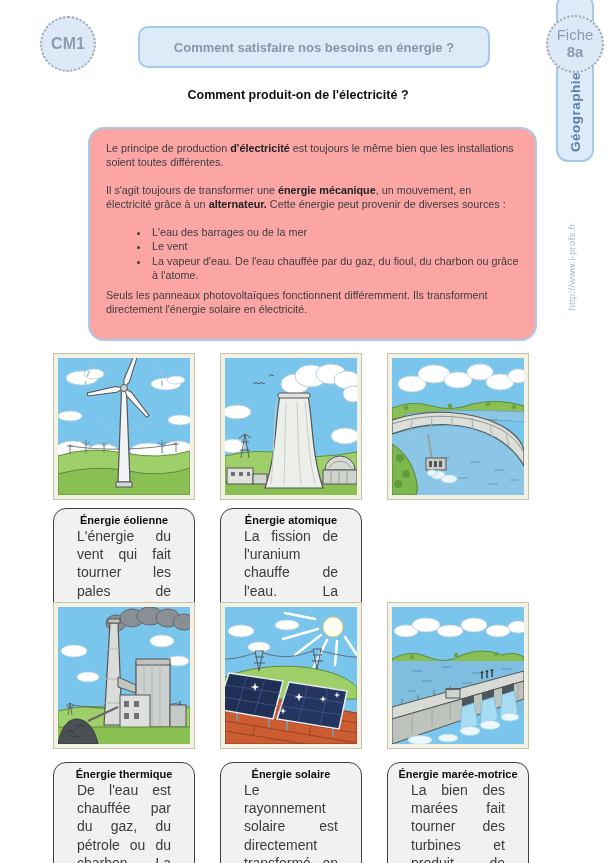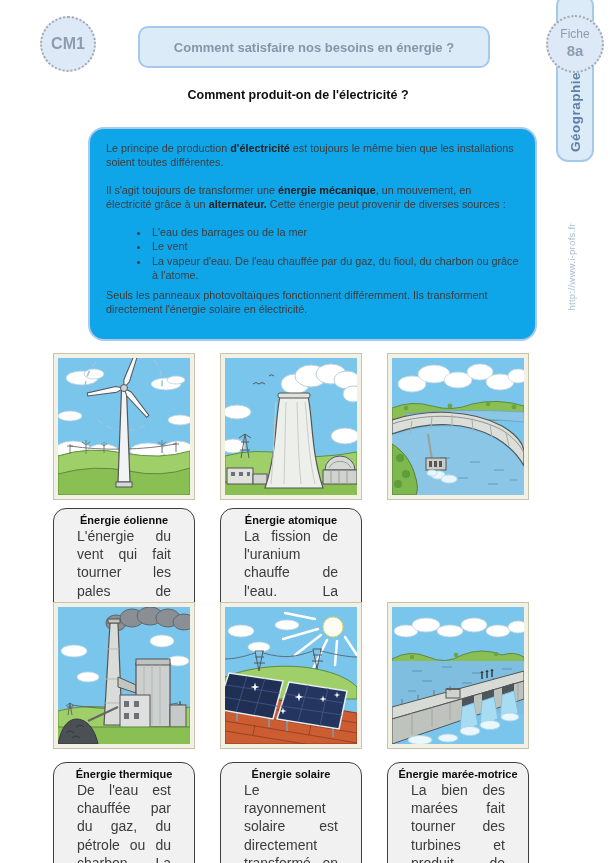--- a/index.html
+++ b/index.html
@@ -5,42 +5,42 @@
   html,body{margin:0;padding:0;background:#fff;}
   #page{position:relative;width:610px;height:863px;background:#ffffff;overflow:hidden;
         font-family:"Liberation Sans","DejaVu Sans",sans-serif;color:#3d3d3d;}
 
   
   .dotted-badge{position:absolute;box-sizing:border-box;border:2px dotted #a3a8ad;border-radius:50%;
         background:#dde9f6;display:flex;flex-direction:column;align-items:center;justify-content:center;
         color:#8d9cb1;}
   #cm1{left:40px;top:16px;width:56px;height:56px;font-weight:bold;font-size:16px;}
   #fiche{left:546px;top:15px;width:58px;height:58px;z-index:3;}
-  #fiche .fiche-label{font-size:12px;line-height:1.1;}
+  #fiche .fiche-label{font-size:15px;line-height:1.1;}
   #fiche .fiche-number{font-size:15px;font-weight:bold;line-height:1.2;}
 
   #banner{position:absolute;left:138px;top:26px;width:352px;height:42px;box-sizing:border-box;
         background:#dcebf8;border:2px solid #a6c9ea;border-radius:10px;display:flex;align-items:center;
         justify-content:center;color:#8795aa;font-weight:bold;font-size:13px;}
 
   #subject-tab{position:absolute;left:556px;top:-6px;width:38px;height:168px;box-sizing:border-box;
         background:#dcebf8;border:2px solid #a6c9ea;border-radius:12px;z-index:2;}
   .v-text{writing-mode:vertical-rl;transform:rotate(180deg);display:inline-block;}
   #subject-tab .v-wrap{position:absolute;bottom:8px;left:0;right:0;display:flex;justify-content:center;}
   #subject-tab .v-text{color:#5e80a6;font-weight:bold;font-size:13.5px;letter-spacing:.5px;}
   #site-url{position:absolute;left:566px;top:192px;height:150px;display:flex;align-items:center;}
   #site-url .v-text{color:#a7bbd0;font-size:9.5px;letter-spacing:.3px;}
 
   #subtitle{position:absolute;left:0;top:88px;width:596px;text-align:center;
         font-weight:bold;font-size:12.5px;color:#101010;}
 
   
   #intro-box{position:absolute;left:88px;top:127px;width:449px;height:214px;box-sizing:border-box;
         border:2px solid #abc9e9;border-radius:16px;padding:12px 16px 0 16px;
-        font-size:10.8px;line-height:1.34;color:#3d3d3d;background:#0ea5e9;}
+        font-size:10.8px;line-height:1.34;color:#3d3d3d;background:#fca5a5;}
   #intro-box p{margin:0 0 13px;}
   #intro-box p.last{margin:0;}
   #intro-box ul{margin:0 0 5px;padding-left:44px;list-style:disc outside;}
   #intro-box li{padding-left:2px;margin:0;}
   #intro-box b{color:#222;}
 
   
   .cards-row{position:absolute;left:53px;display:flex;gap:25px;}
   #row1{top:353px;}
   #row2{top:602px;}

